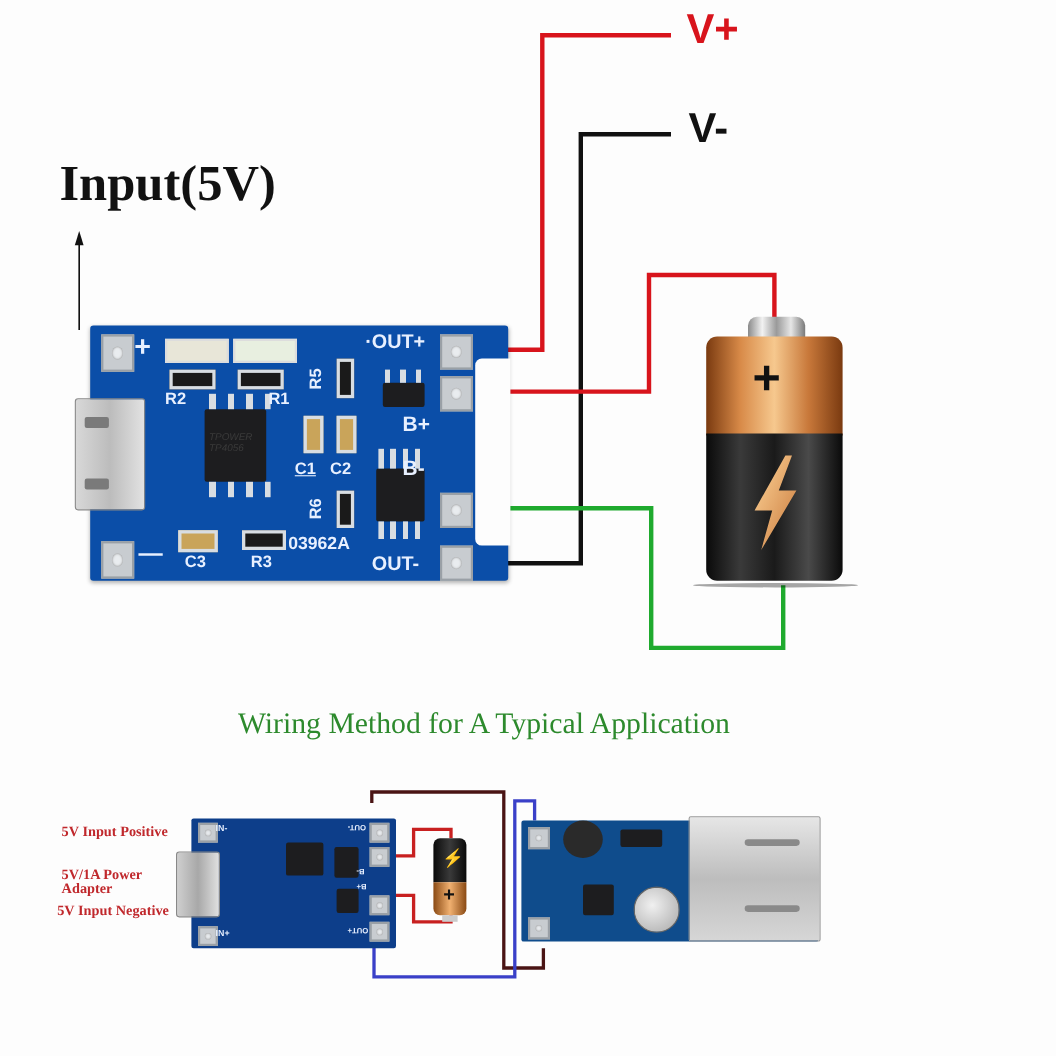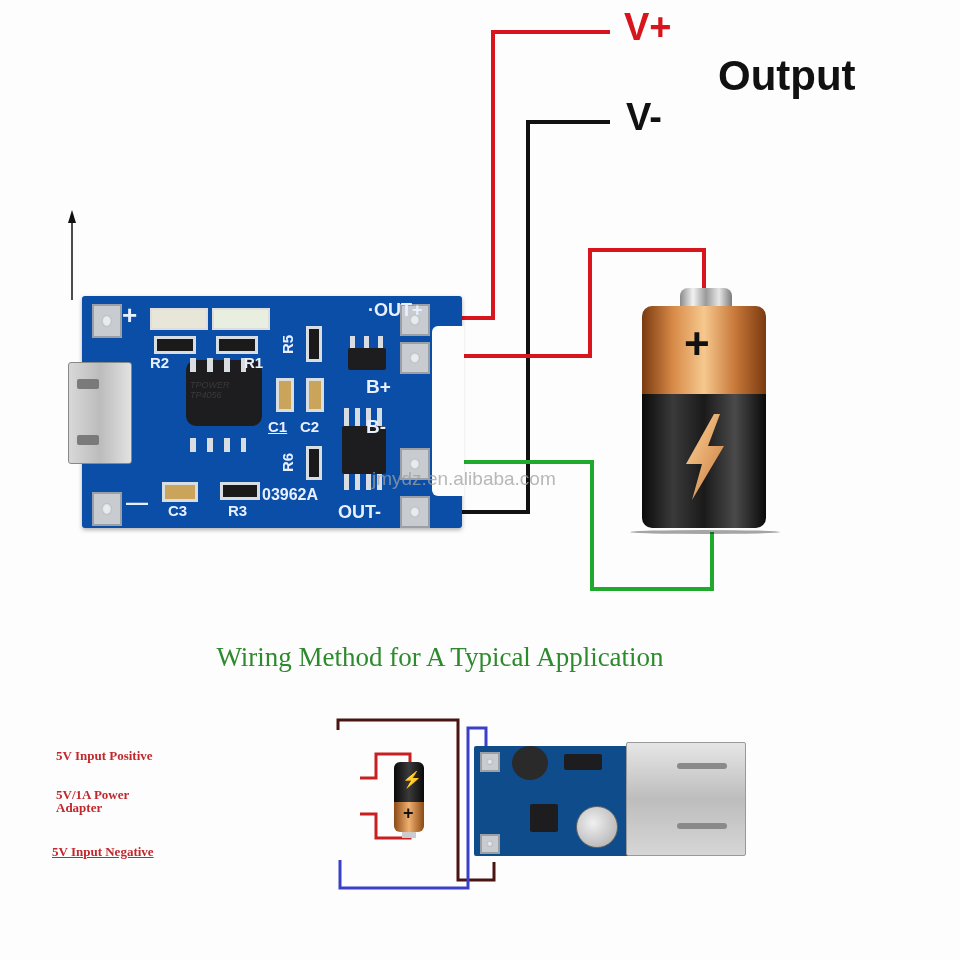--- a/index.html
+++ b/index.html
@@ -25,23 +25,23 @@
     <polyline points="418,512 528,512 528,122 610,122" fill="none" stroke="#111" stroke-width="4"></polyline>
 
     <polyline points="418,356 590,356 590,250 704,250 704,295" fill="none" stroke="#d8141c" stroke-width="4"></polyline>
 
     <polyline points="418,462 592,462 592,589 712,589 712,532" fill="none" stroke="#1faa2e" stroke-width="4"></polyline>
 
     <line x1="72" y1="300" x2="72" y2="222" stroke="#111" stroke-width="1.5"></line>
     <polygon points="72,210 68,223 76,223" fill="#111"></polygon>
   </svg>
 
+  <div class="abs serif" style="left:54px;top:140px;font-size:46px;font-weight:bold;color:#111;">Input(5V)</div>
   <div class="abs" style="left:624px;top:6px;font-size:38px;font-weight:bold;color:#d8141c;">V+</div>
   <div class="abs" style="left:626px;top:96px;font-size:38px;font-weight:bold;color:#111;">V-</div>
-  <div class="abs" style="left:718px;top:52px;font-size:42px;font-weight:bold;color:#111;">Output</div>
 
   <div class="abs" style="left:82px;top:296px;width:380px;height:232px;background:#0b4ea8;border-radius:3px;box-shadow:0 2px 4px rgba(0,0,0,.3);">
 
     <div class="abs" style="right:-2px;top:30px;width:32px;height:170px;background:#fdfdfd;border-radius:6px 0 0 6px;"></div>
 
     <div class="pad" style="left:10px;top:8px;width:26px;height:30px;"></div>
     <div class="pad" style="left:10px;top:196px;width:26px;height:30px;"></div>
     <div class="pad" style="left:318px;top:8px;width:26px;height:28px;"></div>
     <div class="pad" style="left:318px;top:46px;width:26px;height:28px;"></div>
     <div class="pad" style="left:318px;top:152px;width:26px;height:28px;"></div>
@@ -58,21 +58,21 @@
     <div class="smd" style="left:72px;top:40px;width:42px;height:18px;"></div>
     <div class="smd" style="left:134px;top:40px;width:42px;height:18px;"></div>
     <div class="smd" style="left:138px;top:186px;width:40px;height:18px;"></div>
     <div class="smd" style="left:224px;top:30px;width:16px;height:36px;"></div>
     <div class="smd" style="left:224px;top:150px;width:16px;height:34px;"></div>
 
     <div class="cap" style="left:194px;top:82px;width:18px;height:34px;"></div>
     <div class="cap" style="left:224px;top:82px;width:18px;height:34px;"></div>
     <div class="cap" style="left:80px;top:186px;width:36px;height:20px;"></div>
 
-    <div class="chip" style="left:104px;top:64px;width:76px;height:66px;border-radius:10px;">
+    <div class="chip" style="left:104px;top:76px;width:56px;height:66px;">
       <div class="abs" style="left:4px;top:20px;font-size:9px;color:#3a3a3a;font-style:italic;">TPOWER TP4056</div>
     </div>
 
     <div class="abs" style="left:108px;top:62px;width:56px;height:14px;background:repeating-linear-gradient(90deg,#d8dde2 0 6px,transparent 6px 17px);"></div>
     <div class="abs" style="left:108px;top:142px;width:56px;height:14px;background:repeating-linear-gradient(90deg,#d8dde2 0 6px,transparent 6px 17px);"></div>
 
     <div class="chip" style="left:266px;top:52px;width:38px;height:22px;"></div>
     <div class="abs" style="left:268px;top:40px;width:34px;height:12px;background:repeating-linear-gradient(90deg,#d8dde2 0 5px,transparent 5px 14px);"></div>
 
     <div class="chip" style="left:260px;top:130px;width:44px;height:48px;"></div>
@@ -83,27 +83,26 @@
     <div class="pcb-label" style="left:44px;top:194px;font-size:22px;">—</div>
     <div class="pcb-label" style="left:68px;top:58px;font-size:15px;">R2</div>
     <div class="pcb-label" style="left:162px;top:58px;font-size:15px;">R1</div>
     <div class="pcb-label" style="left:86px;top:206px;font-size:15px;">C3</div>
     <div class="pcb-label" style="left:146px;top:206px;font-size:15px;text-align:center;">R3</div>
     <div class="pcb-label" style="left:186px;top:122px;font-size:15px;text-decoration:underline;">C1</div>
     <div class="pcb-label" style="left:218px;top:122px;font-size:15px;">C2</div>
     <div class="pcb-label" style="left:196px;top:40px;font-size:15px;transform:rotate(-90deg);">R5</div>
     <div class="pcb-label" style="left:196px;top:158px;font-size:15px;transform:rotate(-90deg);">R6</div>
     <div class="pcb-label" style="left:180px;top:190px;font-size:16px;">03962A</div>
-    <div class="pcb-label" style="left:250px;top:4px;font-size:18px;margin-left:36px;">·OUT+</div>
+    <div class="pcb-label" style="left:250px;top:4px;font-size:18px;">·OUT+</div>
     <div class="pcb-label" style="left:284px;top:80px;font-size:19px;">B+</div>
     <div class="pcb-label" style="left:284px;top:120px;font-size:19px;">B-</div>
     <div class="pcb-label" style="left:256px;top:206px;font-size:18px;">OUT-</div>
   </div>
 
-  <div class="abs" style="left:372px;top:468px;font-size:19px;color:rgba(160,160,160,.75);">jmydz.en.alibaba.com</div>
 
   <div class="abs" style="left:640px;top:288px;width:130px;height:250px;">
     <div class="abs" style="left:40px;top:0;width:52px;height:20px;border-radius:8px 8px 2px 2px;background:linear-gradient(90deg,#8a8a8a,#f2f2f2,#9a9a9a,#e6e6e6,#7a7a7a);"></div>
     <div class="abs" style="left:2px;top:18px;width:124px;height:90px;border-radius:10px 10px 0 0;background:linear-gradient(90deg,#7a3a10,#d88a48,#f6c88e,#c8783a,#7a3a10);"></div>
     <div class="abs" style="left:2px;top:106px;width:124px;height:134px;border-radius:0 0 10px 10px;background:linear-gradient(90deg,#0a0a0a,#3a3a3a,#1a1a1a,#4a4a4a,#0a0a0a);"></div>
     <div class="abs" style="left:44px;top:34px;font-size:44px;font-weight:bold;color:#111;line-height:1;">+</div>
     <svg class="abs" style="left:40px;top:124px" width="50" height="90">
       <polygon points="34,2 6,52 22,52 12,88 44,34 28,34 40,2" fill="url(#boltg)"></polygon>
       <defs>
           <linearGradient id="boltg" x1="0" y1="0" x2="1" y2="1">
@@ -130,22 +129,40 @@
   <div class="abs" style="left:394px;top:762px;width:30px;height:76px;">
     <div class="abs" style="left:0;top:0;width:30px;height:40px;border-radius:6px 6px 0 0;background:linear-gradient(90deg,#0a0a0a,#3a3a3a,#0a0a0a);"></div>
     <div class="abs" style="left:0;top:40px;width:30px;height:30px;border-radius:0 0 6px 6px;background:linear-gradient(90deg,#8a4a14,#f0b070,#8a4a14);"></div>
     <div class="abs" style="left:8px;top:70px;width:14px;height:6px;background:#ccc;"></div>
     <div class="abs" style="left:8px;top:8px;font-size:16px;color:#e8a050;">⚡</div>
     <div class="abs" style="left:9px;top:42px;font-size:18px;font-weight:bold;color:#111;line-height:1;">+</div>
   </div>
 
   <div class="abs serif" style="left:56px;top:748px;font-size:13px;font-weight:bold;color:#c0282c;">5V Input Positive</div>
   <div class="abs serif" style="left:56px;top:788px;width:110px;font-size:13px;font-weight:bold;color:#c0282c;line-height:13px;">5V/1A Power Adapter</div>
-  <div class="abs serif" style="left:52px;top:844px;font-size:13px;font-weight:bold;color:#c0282c;text-decoration:underline;">5V Input Negative</div>
+  <div class="abs serif" style="left:52px;top:820px;font-size:13px;font-weight:bold;color:#c0282c;">5V Input Negative</div>
 
+  <div class="abs" style="left:174px;top:744px;width:186px;height:118px;background:#0d3e8a;border-radius:2px;">
+    <div class="pad" style="left:6px;top:4px;width:14px;height:14px;"></div>
+    <div class="pad" style="left:6px;top:98px;width:14px;height:14px;"></div>
+    <div class="pad" style="left:162px;top:4px;width:14px;height:14px;"></div>
+    <div class="pad" style="left:162px;top:26px;width:14px;height:14px;"></div>
+    <div class="pad" style="left:162px;top:70px;width:14px;height:14px;"></div>
+    <div class="pad" style="left:162px;top:94px;width:14px;height:14px;"></div>
+    <div class="abs" style="left:-14px;top:30px;width:38px;height:58px;background:linear-gradient(90deg,#cfcfcf,#a8a8a8,#e0e0e0);border:1px solid #888;border-radius:3px;"></div>
+    <div class="chip" style="left:86px;top:22px;width:34px;height:30px;"></div>
+    <div class="chip" style="left:130px;top:26px;width:22px;height:28px;"></div>
+    <div class="chip" style="left:132px;top:64px;width:20px;height:22px;"></div>
+    <div class="pcb-label" style="left:22px;top:4px;font-size:8px;">IN-</div>
+    <div class="pcb-label" style="left:22px;top:100px;font-size:8px;">IN+</div>
+    <div class="pcb-label" style="left:142px;top:4px;font-size:7px;transform:rotate(180deg);">OUT-</div>
+    <div class="pcb-label" style="left:142px;top:98px;font-size:7px;transform:rotate(180deg);">OUT+</div>
+    <div class="pcb-label" style="left:150px;top:44px;font-size:7px;transform:rotate(180deg);">B-</div>
+    <div class="pcb-label" style="left:150px;top:58px;font-size:7px;transform:rotate(180deg);">B+</div>
+  </div>
 
   <div class="abs" style="left:474px;top:746px;width:270px;height:110px;background:#0f4c8c;border-radius:2px;">
     <div class="pad" style="left:6px;top:6px;width:16px;height:16px;"></div>
     <div class="pad" style="left:6px;top:88px;width:16px;height:16px;"></div>
     <div class="abs" style="left:38px;top:0;width:36px;height:34px;border-radius:50%;background:#2a2a2a;"></div>
     <div class="chip" style="left:90px;top:8px;width:38px;height:16px;"></div>
     <div class="chip" style="left:56px;top:58px;width:28px;height:28px;"></div>
     <div class="abs" style="left:102px;top:60px;width:40px;height:40px;border-radius:50%;background:radial-gradient(circle at 40% 40%,#f0f0f0,#a8a8a8);border:1px solid #666;"></div>
     <div class="abs" style="left:152px;top:-4px;width:118px;height:112px;background:linear-gradient(180deg,#e6e6e6,#bdbdbd 50%,#d6d6d6);border:1px solid #999;border-radius:2px;">
       <div class="abs" style="left:50px;top:20px;width:50px;height:6px;background:#8a8a8a;border-radius:3px;"></div>

